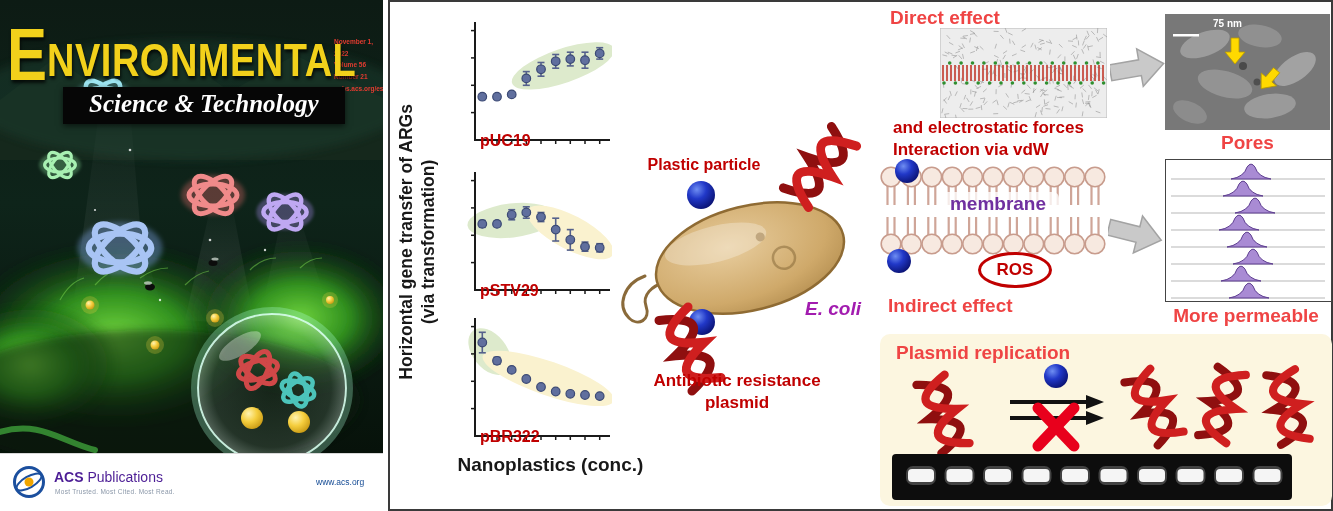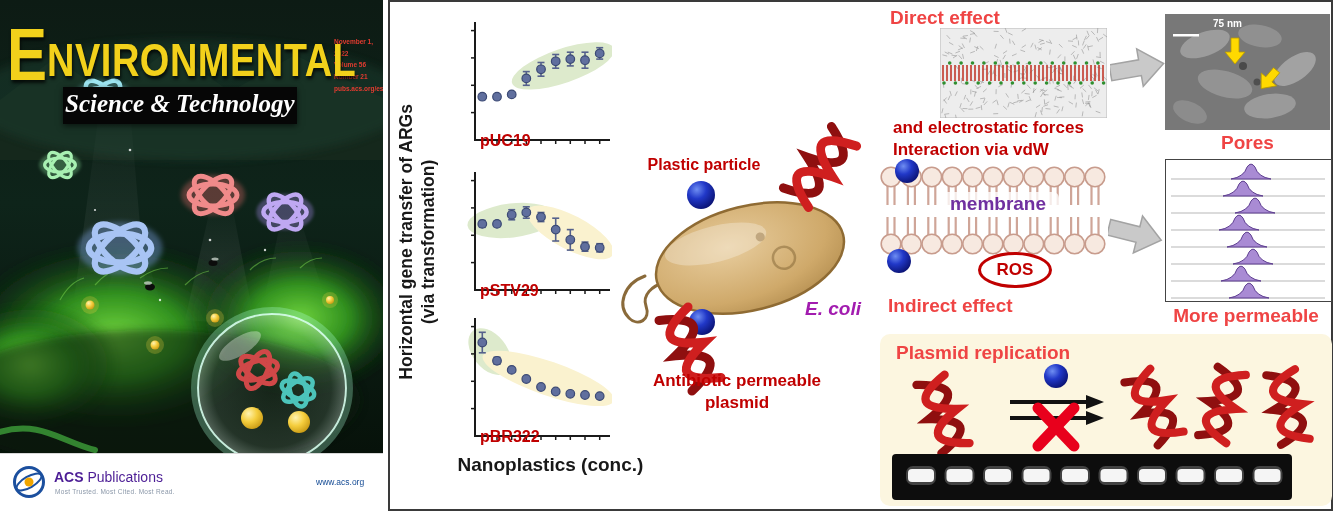--- a/index.html
+++ b/index.html
@@ -8,21 +8,21 @@
   #stage{position:relative;width:1333px;height:511px;overflow:hidden;background:#fff}
   .abs{position:absolute}
 
   
   #cover{left:0;top:0;width:383px;height:511px;background:#08130c;overflow:hidden}
   .issue{left:334px;top:36px;width:46px;font-size:6.5px;line-height:1.8;color:#e23b30;font-weight:bold}
   .cover-title{left:7px;top:24px;display:flex;align-items:flex-end;color:#f2d11b;font-weight:bold;
     transform:scaleY(1.22);transform-origin:top left;text-shadow:1px 2px 3px rgba(0,0,0,.75);white-space:nowrap}
   .cover-title .big{font-size:60px;line-height:.85}
   .cover-title .rest{font-size:38px;letter-spacing:.5px;line-height:1;padding-bottom:2px}
-  .cover-sub{left:63px;top:87px;background:#060606;color:#fff;padding:3px 2px 6px;
+  .cover-sub{left:63px;top:87px;background:#060606;color:#fff;padding:3px 26px 6px;
     font-family:"Liberation Serif",serif;font-style:italic;font-weight:bold;font-size:25px;white-space:nowrap;
     box-shadow:0 2px 6px rgba(0,0,0,.6)}
   .cover-footer{left:0;top:453px;width:383px;height:58px;background:#fff;border-top:1px solid #d8d8d8}
   .pubname{left:54px;top:15px;font-size:14px;color:#4c1d95}
   .pubname b{font-weight:bold}
   .tagline{left:55px;top:34px;font-size:6.5px;color:#8a97a8;letter-spacing:.3px}
   .website{left:316px;top:23px;font-size:8.5px;font-weight:normal;color:#134a94}
 
   
   #panel{left:388px;top:0;width:945px;height:511px;background:#fff;border:2px solid #3a3a3a}
@@ -435,21 +435,21 @@
         </g>
     </svg>
     <svg class="abs" style="left:250px;top:292px" width="100" height="110" viewBox="0 0 100 110">
       <g transform="rotate(-25 50 55)">
           <use href="#dna" x="11" y="10" width="78" height="90"></use>
         </g>
     </svg>
 
     <div class="ecoli-label abs" style="left:415px;top:296px">E. coli</div>
     <div class="red-caption abs" style="left:238px;top:368px;width:218px">
-      <div>Antibiotic permeable</div>
+      <div>Antibiotic resistance</div>
       <div>plasmid</div>
     </div>
 
     <div class="blk-caption abs" style="left:500px;top:5px">Direct effect</div>
 
     <svg class="abs" style="left:550px;top:26px" width="167" height="90">
         <rect width="167" height="90" fill="#ededed" stroke="#b8b8b8"></rect>
         <line x1="3.0" y1="80.3" x2="1.8" y2="85.2" stroke="#8d8d8d" stroke-width="1" opacity="0.55"></line>
         <line x1="36.9" y1="64.3" x2="32.0" y2="63.2" stroke="#8d8d8d" stroke-width="1" opacity="0.55"></line>
         <line x1="56.0" y1="66.2" x2="56.2" y2="61.2" stroke="#8d8d8d" stroke-width="1" opacity="0.55"></line>

